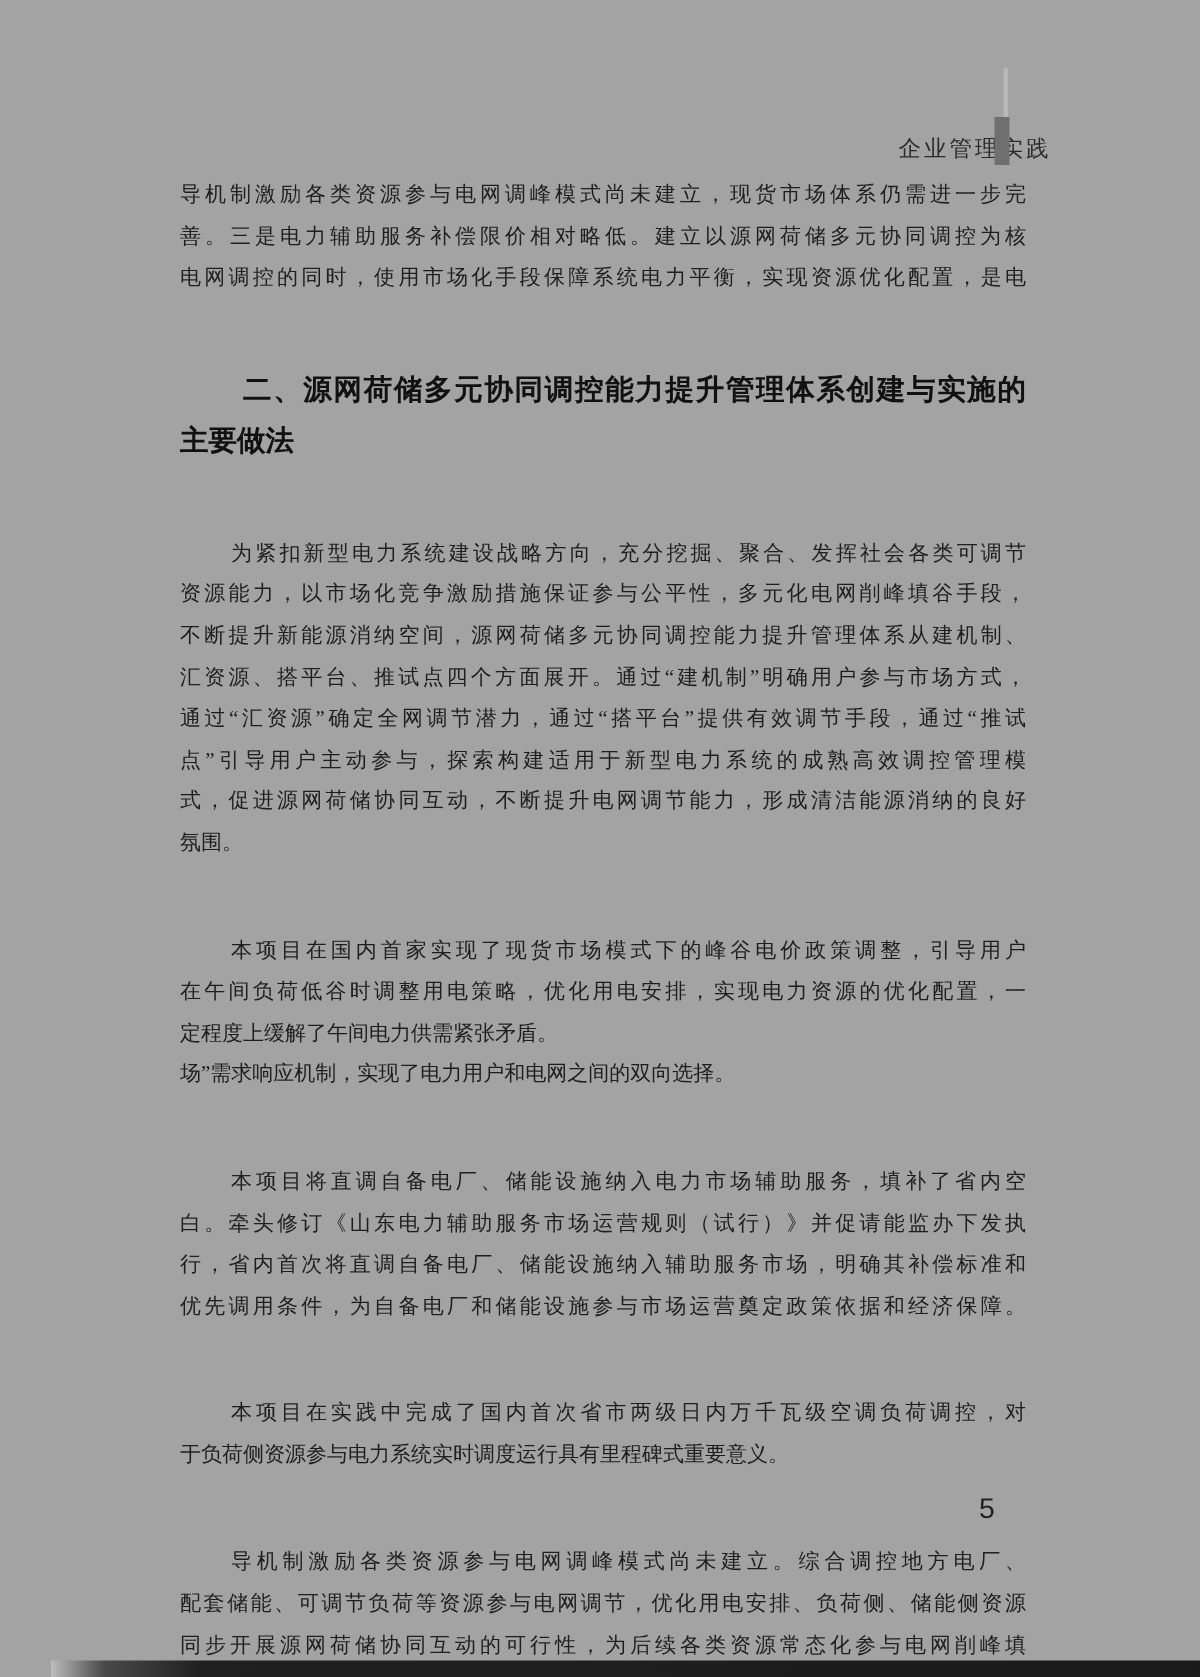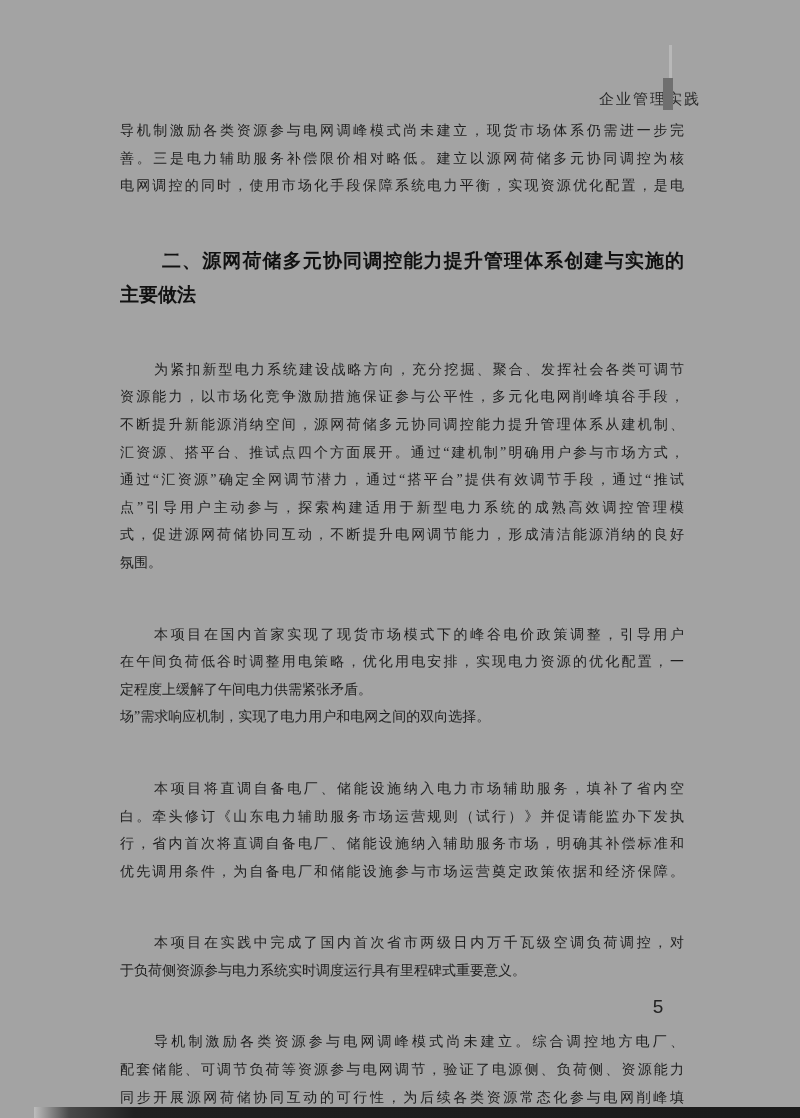--- a/index.html
+++ b/index.html
@@ -139,21 +139,21 @@
         <div class="line j">白。牵头修订《山东电力辅助服务市场运营规则（试行）》并促请能监办下发执</div>
         <div class="line j">行，省内首次将直调自备电厂、储能设施纳入辅助服务市场，明确其补偿标准和</div>
         <div class="line j">优先调用条件，为自备电厂和储能设施参与市场运营奠定政策依据和经济保障。</div>
       </div>
       <div class="block block-paragraph">
         <div class="line j ind">本项目在实践中完成了国内首次省市两级日内万千瓦级空调负荷调控，对</div>
         <div class="line l">于负荷侧资源参与电力系统实时调度运行具有里程碑式重要意义。</div>
       </div>
       <div class="block block-paragraph">
         <div class="line j ind">导机制激励各类资源参与电网调峰模式尚未建立。综合调控地方电厂、</div>
-        <div class="line j">配套储能、可调节负荷等资源参与电网调节，验证了电源侧、负荷侧、资源能力</div>
+        <div class="line j">配套储能、可调节负荷等资源参与电网调节，优化用电安排、负荷侧、储能侧资源</div>
         <div class="line j">同步开展源网荷储协同互动的可行性，为后续各类资源常态化参与电网削峰填</div>
         <div class="line l">谷积累了管理经验。</div>
       </div>
     </div>
 
   <div class="page-num">5</div>
 
   <div class="edge-right"></div>
   <div class="edge-bottom"></div>
 

